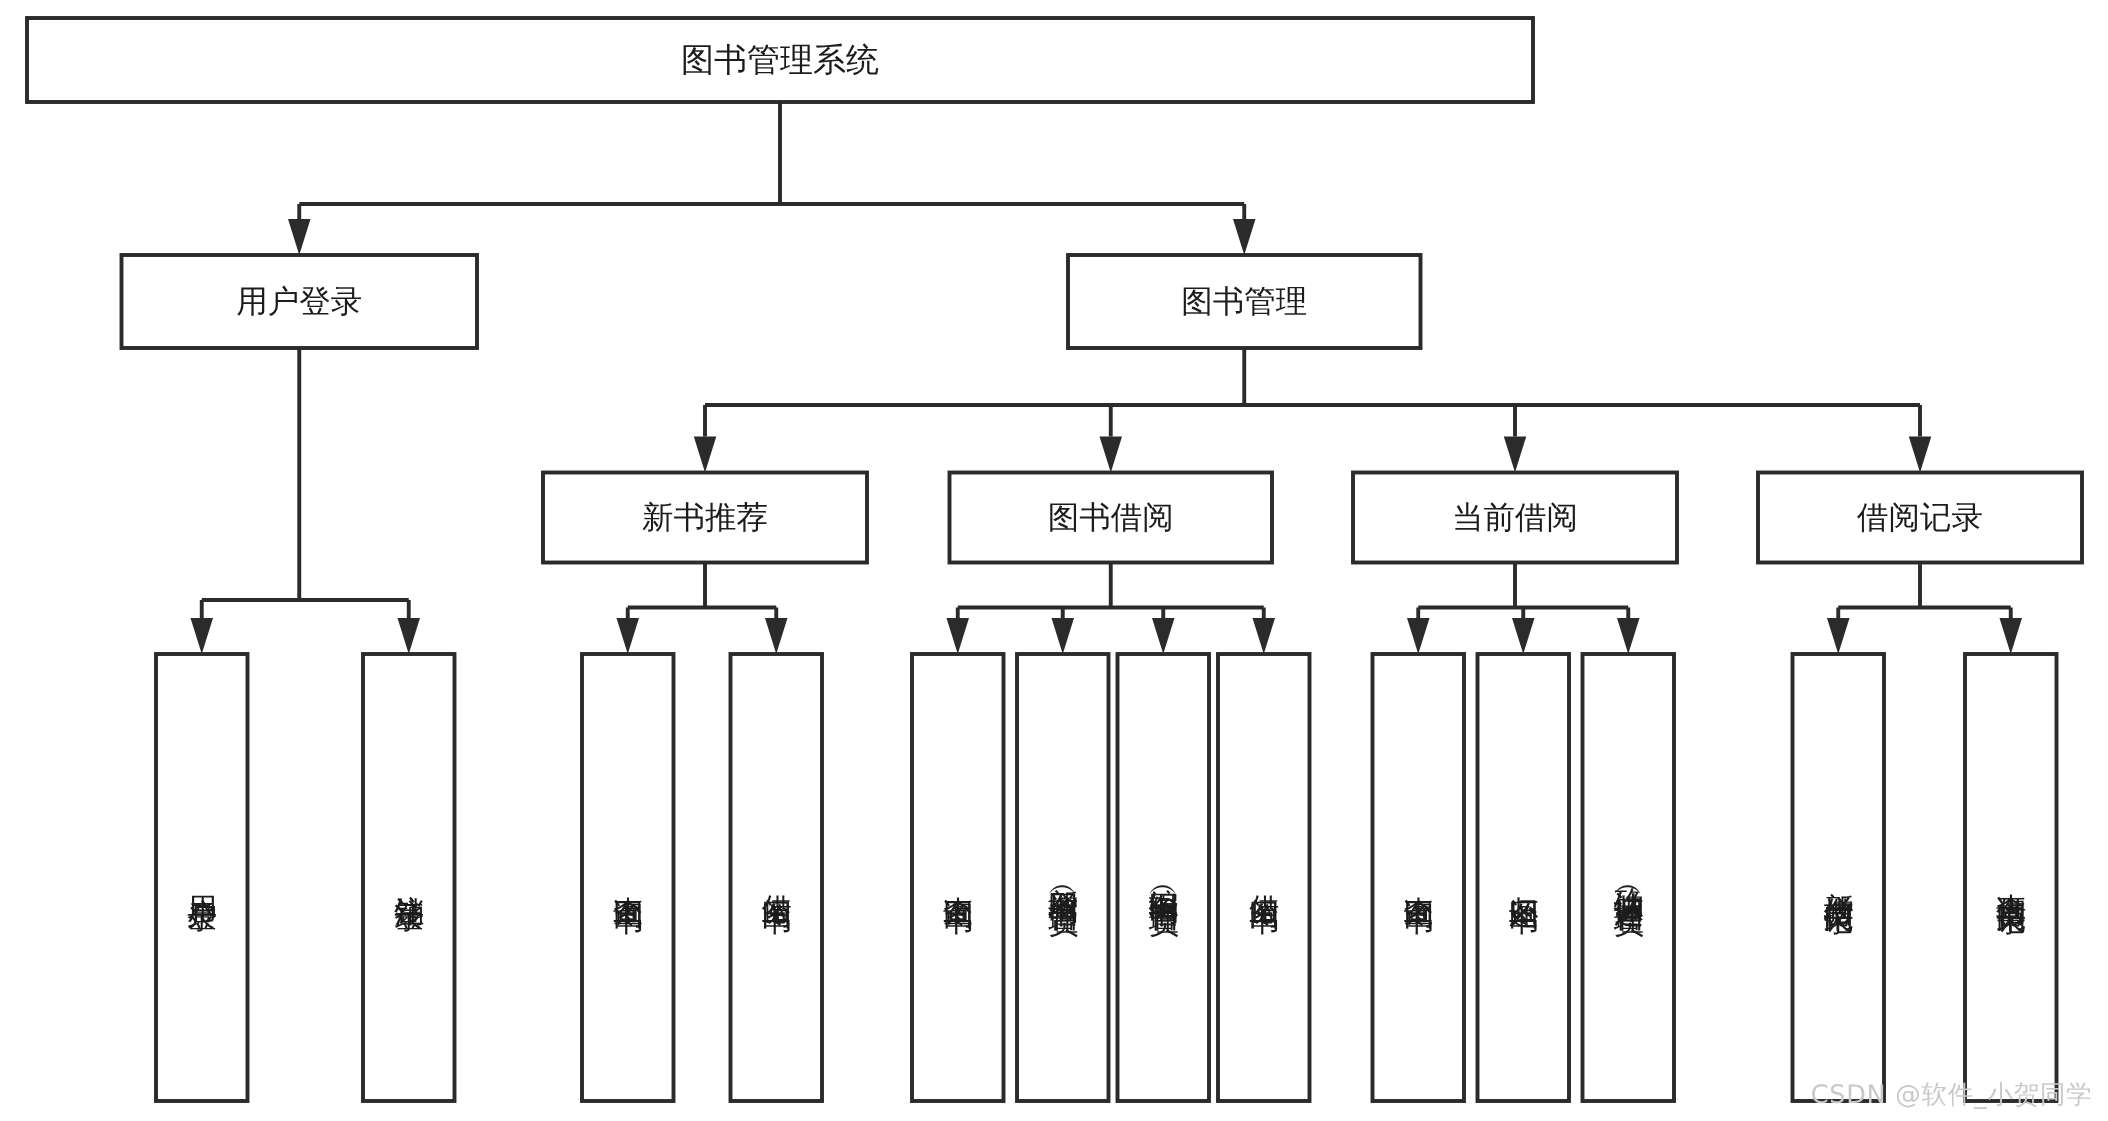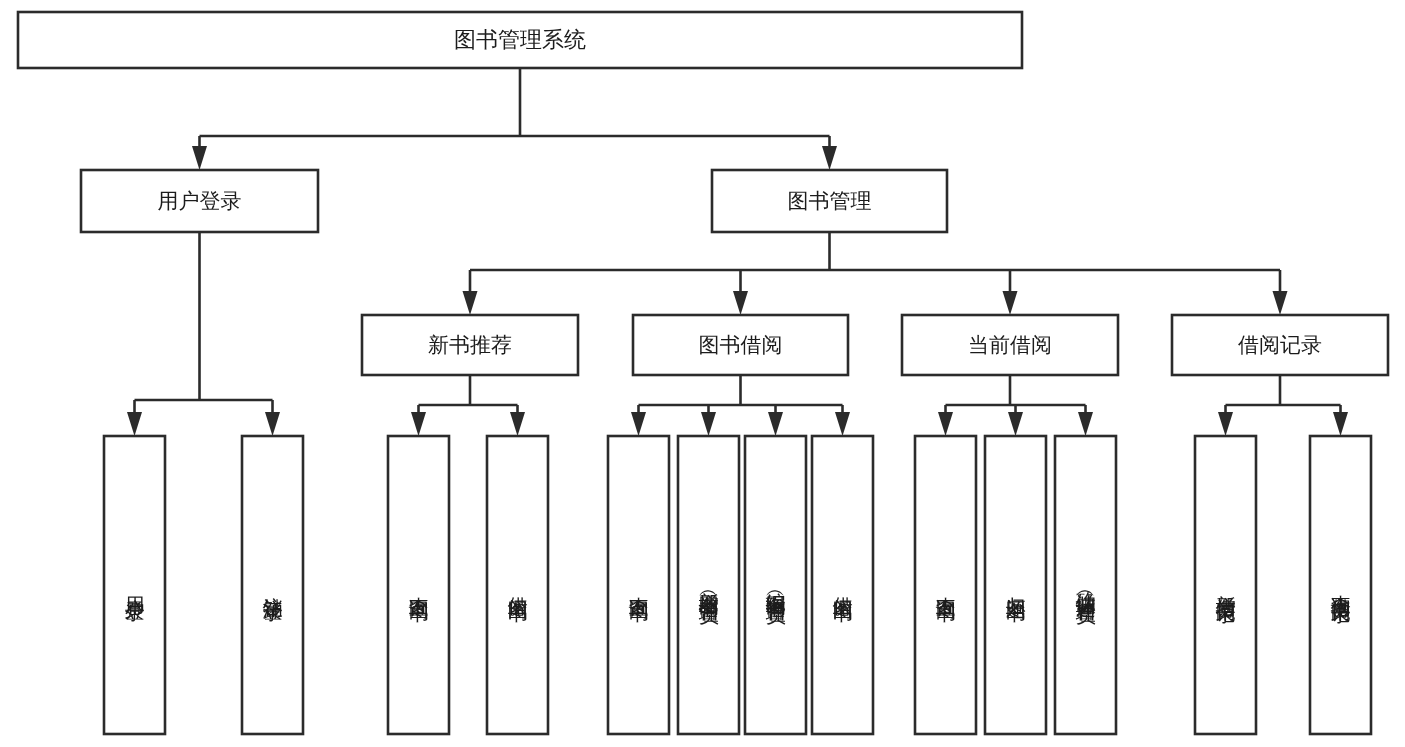--- a/index.html
+++ b/index.html
@@ -267,14 +267,15 @@
         <span>确认归还（管理员）</span>
       </div>
       <div class="vertical-label-box" style="left: 1195px; top: 436px; width: 61px; height: 298px;">
         <span>新增借阅记录</span>
       </div>
       <div class="vertical-label-box" style="left: 1310px; top: 436px; width: 61px; height: 298px;">
         <span>查询借阅记录</span>
       </div>
     </div>
 
+  <div class="watermark">CSDN @软件_小贺同学</div>
 
 </div>
 
 </body></html>

